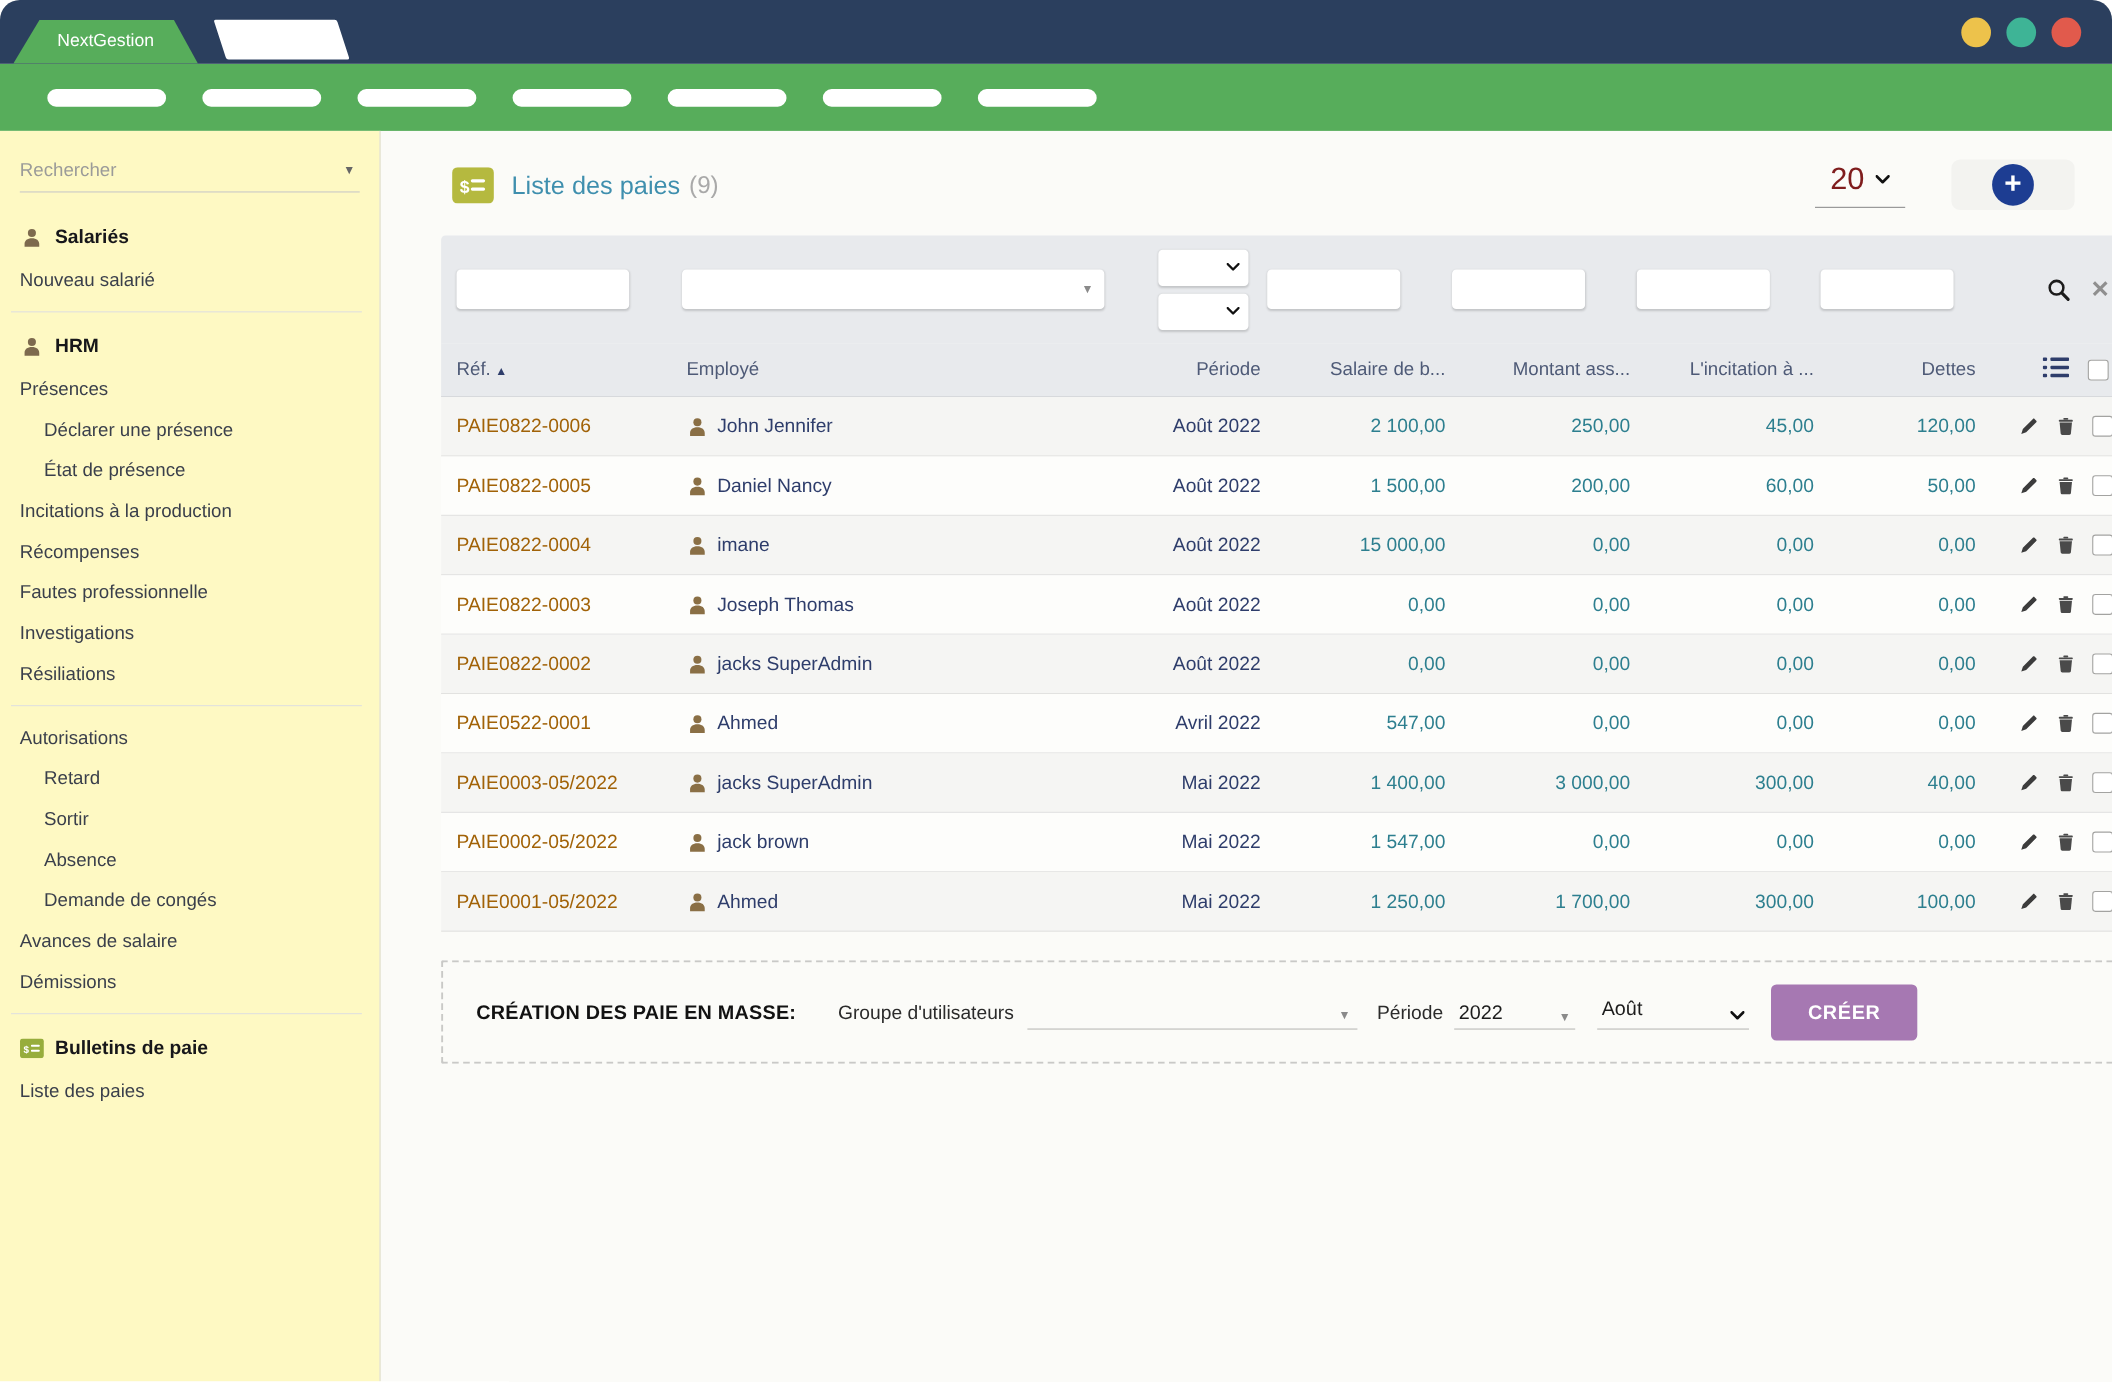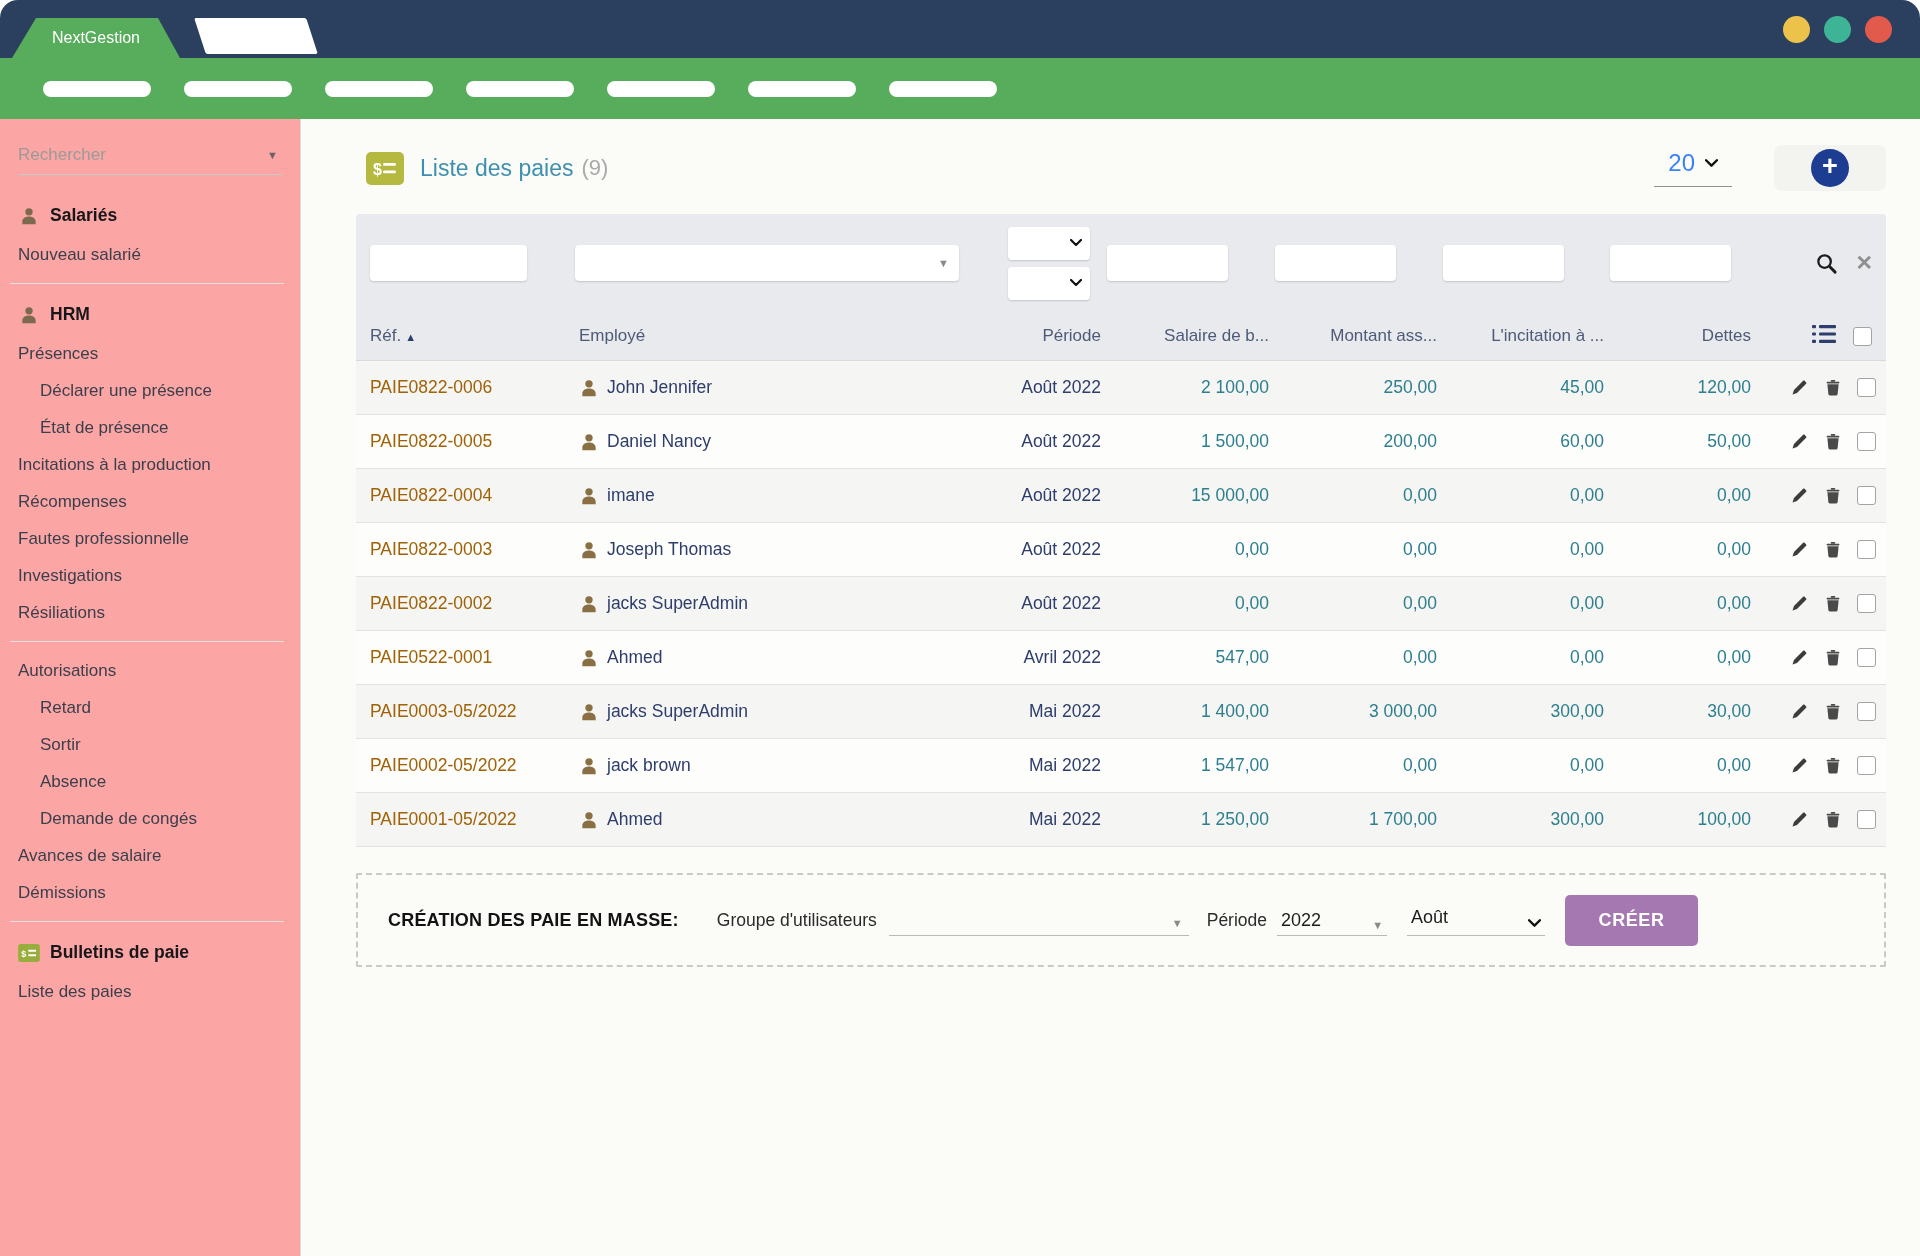--- a/index.html
+++ b/index.html
@@ -16,40 +16,40 @@
   .dot { width:27px; height:27px; border-radius:50%; }
 
   
   .navbar { height:61px; background:#57ad5b; display:flex; align-items:center; padding-left:43px; gap:33px; flex:0 0 auto; }
   .pill { width:108px; height:16px; background:#fff; border-radius:8px; }
 
   
   .bodyrow { flex:1 1 auto; display:flex; min-height:0; }
 
   
-  .sidebar { width:301px; flex:0 0 auto; background:#fca5a5; border-right:1px solid #dcdcda; padding-top:16px; overflow:hidden; }
+  .sidebar { width:346px; flex:0 0 auto; background:#fef9c3; border-right:1px solid #dcdcda; padding-top:16px; overflow:hidden; }
   .sb-search { margin:0 18px 6px 18px; border-bottom:1px solid #c9c9c7; height:40px; display:flex; align-items:center; }
   .sb-search input { flex:1; border:none; outline:none; background:transparent; font-size:17px; color:#444; font-family:inherit; }
   .sb-search input::placeholder { color:#9b9b99; }
   .sb-caret { color:#666; font-size:11px; padding-right:4px; }
   .sb-nav { padding-top:14px; }
   .sb-header { display:flex; align-items:center; gap:10px; padding:10px 0 10px 18px; font-weight:bold; font-size:17.5px; color:#17171a; cursor:pointer; }
   .sb-icon { width:22px; height:20px; display:inline-flex; align-items:center; justify-content:center; }
   .sb-link { padding:8.5px 0 8.5px 18px; font-size:17px; color:#3a3f4b; cursor:pointer; }
   .sb-link.indent { padding-left:40px; }
   .sb-divider { border-top:1px solid #e0e0de; margin:10px 16px 10px 10px; }
 
   
   .main { flex:1; padding:27px 34px 0 55px; min-width:0; }
   .main-header { display:flex; align-items:center; height:44px; margin-bottom:24px; }
   .mh-icon { margin-left:10px; width:38px; height:33px; flex:0 0 auto; }
   .mh-title { margin-left:16px; font-size:23px; color:#3f8fae; }
   .mh-count { margin-left:8px; font-size:22px; color:#a9a9a9; }
   .mh-spacer { flex:1; }
-  .pagesize { display:flex; align-items:center; gap:10px; border-bottom:1px solid #8f8f8f; padding:0 14px 9px 14px; font-size:24px; color:#3b82f6; cursor:pointer; }
+  .pagesize { display:flex; align-items:center; gap:10px; border-bottom:1px solid #8f8f8f; padding:0 14px 9px 14px; font-size:28px; color:#7f1d1d; cursor:pointer; }
   .addbox { margin-left:42px; width:112px; height:46px; background:#f3f3f0; border-radius:8px; display:flex; align-items:center; justify-content:center; }
   .addbtn { width:38px; height:38px; border-radius:50%; background:#1d3d92; color:#fff; font-size:27px; font-weight:bold; display:flex; align-items:center; justify-content:center; cursor:pointer; line-height:1; padding-bottom:3px; }
 
   
   .table { width:1530px; --cols:217px 392px 142px 168px 168px 167px 147px 129px; }
   .grid { display:grid; grid-template-columns:var(--cols); }
   .filter-block { background:#e8eaed; border-radius:4px 4px 0 0; height:98px; align-items:center; }
   .f-input { height:36px; background:#fff; border:none; border-radius:4px; box-shadow:0 1px 2px rgba(0,0,0,.16); outline:none; font-size:16px; padding:0 8px; font-family:inherit; }
   .f-ref { width:157px; margin-left:14px; }
   .f-emp { width:calc(100% - 8px); margin-left:2px; height:36px; background:#fff; border-radius:4px; box-shadow:0 1px 2px rgba(0,0,0,.16); display:flex; align-items:center; justify-content:flex-end; padding-right:10px; cursor:pointer; }
@@ -472,21 +472,21 @@
                     <circle cx="12" cy="7" r="4.4" fill="#8a6f45"></circle>
                     <path d="M12 12.6c-5 0-8 2.6-8 6.2V22h16v-3.2c0-3.6-3-6.2-8-6.2z" fill="#8a6f45"></path>
                   </svg>
       </span>
       <span>jacks SuperAdmin</span>
     </div>
     <div class="c navy">Mai 2022</div>
     <div class="c num">1 400,00</div>
     <div class="c num">3 000,00</div>
     <div class="c num">300,00</div>
-    <div class="c num">30,00</div>
+    <div class="c num">40,00</div>
     <div class="c actions">
       <span style="cursor:pointer;display:inline-flex;">
         <svg viewBox="0 0 24 24" width="19" height="19">
                     <path d="M3.2 20.8l1.8-5.6L16.6 3.6c.5-.5 1.3-.5 1.8 0l2 2c.5.5.5 1.3 0 1.8L8.8 19l-5.6 1.8z" fill="#3c3c3c"></path>
                   </svg>
       </span>
       <span style="cursor:pointer;display:inline-flex;">
         <svg viewBox="0 0 24 24" width="18" height="19">
                     <path d="M4.5 7.5h15l-1.3 13.3c-.1 1-.9 1.7-1.9 1.7H7.7c-1 0-1.8-.7-1.9-1.7L4.5 7.5z" fill="#4a4a4a"></path>
                     <rect x="3.5" y="4.2" width="17" height="2.3" rx="1" fill="#4a4a4a"></rect>

